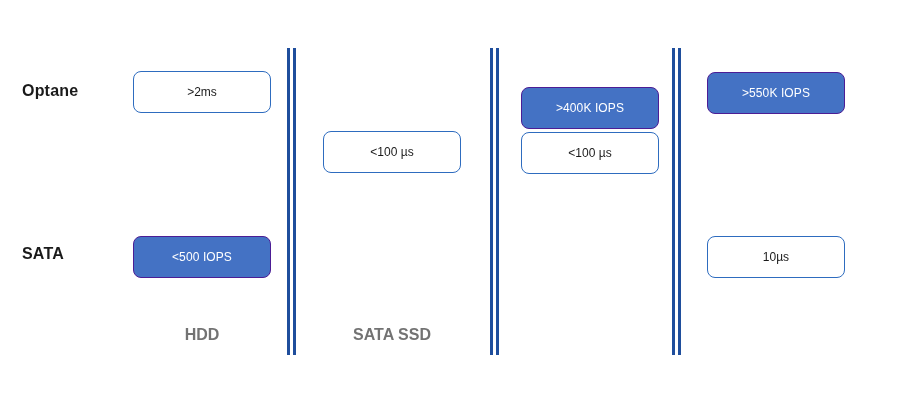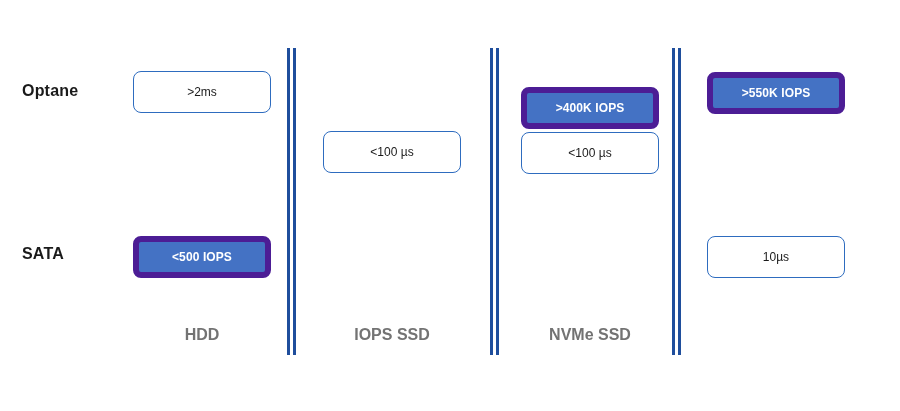--- a/index.html
+++ b/index.html
@@ -53,23 +53,23 @@
     height: 42px;
     border-radius: 8px;
     display: flex;
     align-items: center;
     justify-content: center;
     font-size: 12px;
     white-space: nowrap;
   }
   .pill.filled {
     background: #4472C4;
-    border: 6px solid #4c1d95;
+    border: 1px solid #4c1d95;
     color: #ffffff;
-    font-weight: bold;
+    font-weight: normal;
     letter-spacing: 0.1px;
   }
   .pill.outline {
     background: #ffffff;
     border: 1.6px solid #2E6CBF;
     color: #1a1a1a;
     font-weight: normal;
   }
 
   
@@ -112,26 +112,25 @@
 
   <div class="pill outline" style="left:133px; top:71px;">&gt;2ms</div>
 
   <div class="pill filled" style="left:133px; top:236px;">&lt;500 IOPS</div>
 
   <div class="col-label" style="left:133px; top:326px; width:138px;">HDD</div>
 
   <div class="pill outline" style="left:323px; top:131px;">&lt;100 µs</div>
 
 
-  <div class="col-label" style="left:323px; top:326px; width:138px;">IOPS SSD</div>
+  <div class="col-label" style="left:323px; top:326px; width:138px;">SATA SSD</div>
 
   <div class="pill filled" style="left:521px; top:87px;">&gt;400K IOPS</div>
 
   <div class="pill outline" style="left:521px; top:132px;">&lt;100 µs</div>
 
-  <div class="col-label" style="left:521px; top:326px; width:138px;">NVMe SSD</div>
 
   <div class="pill filled" style="left:707px; top:72px;">&gt;550K IOPS</div>
 
   <div class="pill outline" style="left:707px; top:236px;">10µs</div>
 
 
 </div>
 
 </body></html>

